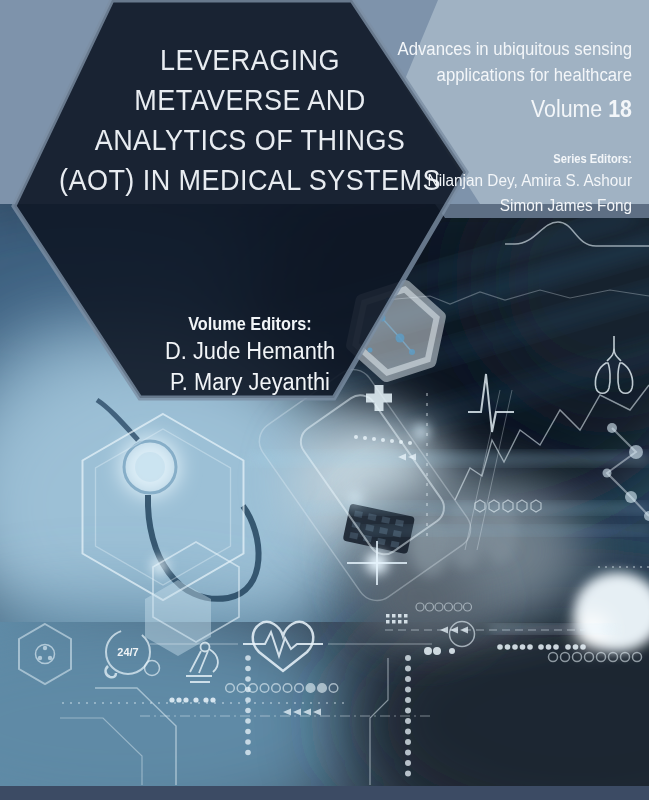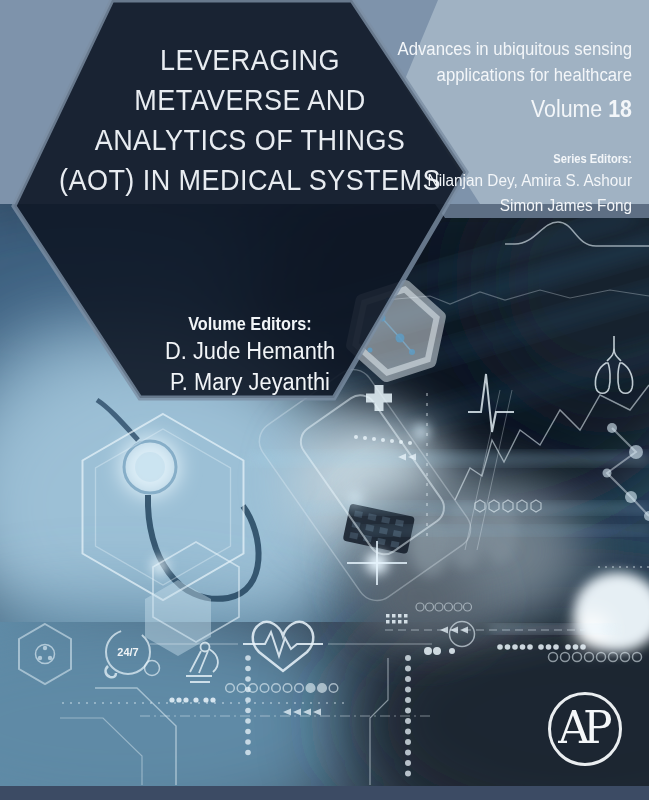--- a/index.html
+++ b/index.html
@@ -382,17 +382,14 @@
     <div class="series-editor-name">Nilanjan Dey, Amira S. Ashour</div>
     <div class="series-editor-name">Simon James Fong</div>
   </div>
 
   <div class="txt editors-block">
     <div class="editors-heading">Volume Editors:</div>
     <div class="editor-name">D. Jude Hemanth</div>
     <div class="editor-name">P. Mary Jeyanthi</div>
   </div>
 
-  <div class="ap-logo">
-    <span>AP</span>
-  </div>
 
 </div>
 
 </body></html>

